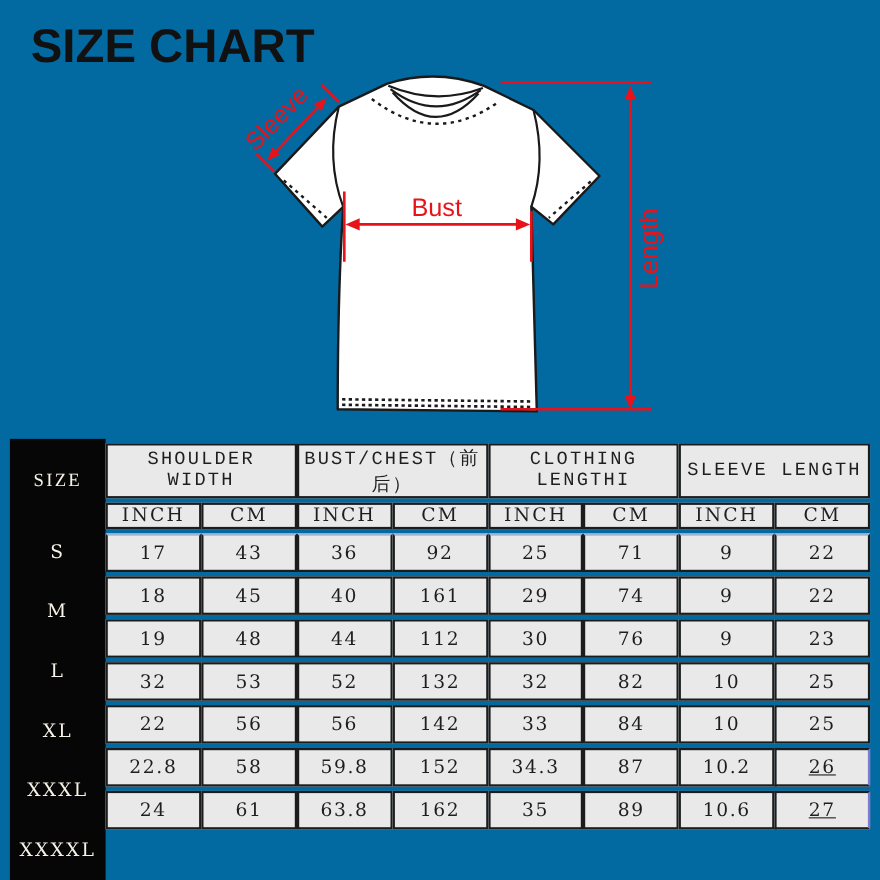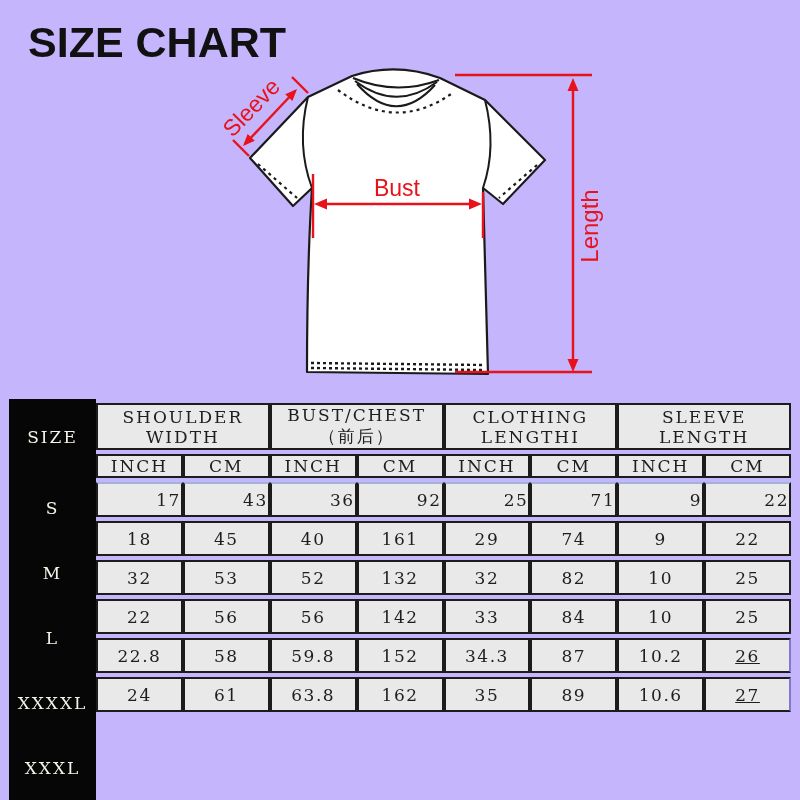--- a/index.html
+++ b/index.html
@@ -1,51 +1,51 @@
 <!DOCTYPE html>
 <html><head>
 <meta charset="utf-8">
 <style>
   * { margin:0; padding:0; box-sizing:border-box; }
   html,body { background:#ffffff; }
   #stage {
-    position:relative; width:800px; height:800px; background:#c4b5fd;
+    position:relative; width:800px; height:800px; background:#0369a1;
     overflow:hidden; font-family:"DejaVu Serif","Liberation Serif",serif;
   }
   
   #title {
     position:absolute; left:28px; top:18px;
     font-family:"Liberation Sans","DejaVu Sans",sans-serif;
     font-weight:800; font-size:43px; letter-spacing:0px; color:#111111;
   }
   
   #diagram { position:absolute; left:205px; top:52px; width:410px; height:345px; }
   
   #size-col {
     position:absolute; left:9px; top:399px; width:87px; height:401px;
     background:#060606; display:flex; flex-direction:column;
   }
   #size-col .szcell {
     display:flex; align-items:center; justify-content:center;
     color:#f6f2e7; font-size:17px; letter-spacing:2px;
   }
-  #size-col .szcell.corner { height:76px; }
+  #size-col .szcell.corner { height:76px;font-family:Liberation Serif, serif; }
   #size-col .szcell.szrow { flex:1; }
   #data-table {
     position:absolute; left:96px; top:399px; width:695px;
     border-collapse:separate; border-spacing:0 4px; table-layout:fixed;
   }
   #data-table td {
     background:#e9e9e9; border:2px solid #1c1c1c; text-align:center;
     color:#1e1e1e; font-size:17px; letter-spacing:1.5px;
   }
-  #data-table tr.grp td { height:36px; letter-spacing:2px; }
+  #data-table tr.grp td { height:36px; letter-spacing:2px;font-family:Liberation Mono, monospace; }
   #data-table tr.sub td { height:21px; letter-spacing:2px; }
   #data-table tr.datarow td { height:35px; }
-  #data-table tr.first-data td { border-top-color:#9fb4d6;text-align:right; }
+  #data-table tr.first-data td { border-top-color:#9fb4d6; }
   #data-table tr.purple-edge td:last-child { border-right-color:#8377d1;text-decoration:underline; }
 </style>
 </head>
 <body>
 
 <div id="stage">
 
   <div id="title">SIZE CHART</div>
 
   <svg id="diagram" viewBox="205 52 410 345" xmlns="http://www.w3.org/2000/svg">
@@ -102,22 +102,23 @@
       <line x1="455" y1="372" x2="592" y2="372"></line>
     </g>
     <text x="0" y="0" transform="translate(598,226) rotate(-90)" text-anchor="middle" fill="#e8131a" font-family="Liberation Sans, sans-serif" font-size="24">Length</text>
   </svg>
 
   <div id="size-col">
     <div class="szcell corner">SIZE</div>
     <div class="szcell szrow">S</div>
     <div class="szcell szrow">M</div>
     <div class="szcell szrow">L</div>
+    <div class="szcell szrow">XL</div>
+    <div class="szcell szrow">XXXL</div>
     <div class="szcell szrow">XXXXL</div>
-    <div class="szcell szrow">XXXL</div>
   </div>
 
   <table id="data-table">
     <tbody>
         <tr class="grp">
       <td colspan="2">SHOULDER WIDTH</td>
       <td colspan="2">BUST/CHEST（前后）</td>
       <td colspan="2">CLOTHING LENGTHI</td>
       <td colspan="2">SLEEVE LENGTH</td>
     </tr>
@@ -145,20 +146,30 @@
       <td>18</td>
       <td>45</td>
       <td>40</td>
       <td>161</td>
       <td>29</td>
       <td>74</td>
       <td>9</td>
       <td>22</td>
     </tr>
     <tr class="datarow">
+      <td>19</td>
+      <td>48</td>
+      <td>44</td>
+      <td>112</td>
+      <td>30</td>
+      <td>76</td>
+      <td>9</td>
+      <td>23</td>
+    </tr>
+    <tr class="datarow">
       <td>32</td>
       <td>53</td>
       <td>52</td>
       <td>132</td>
       <td>32</td>
       <td>82</td>
       <td>10</td>
       <td>25</td>
     </tr>
     <tr class="datarow">

